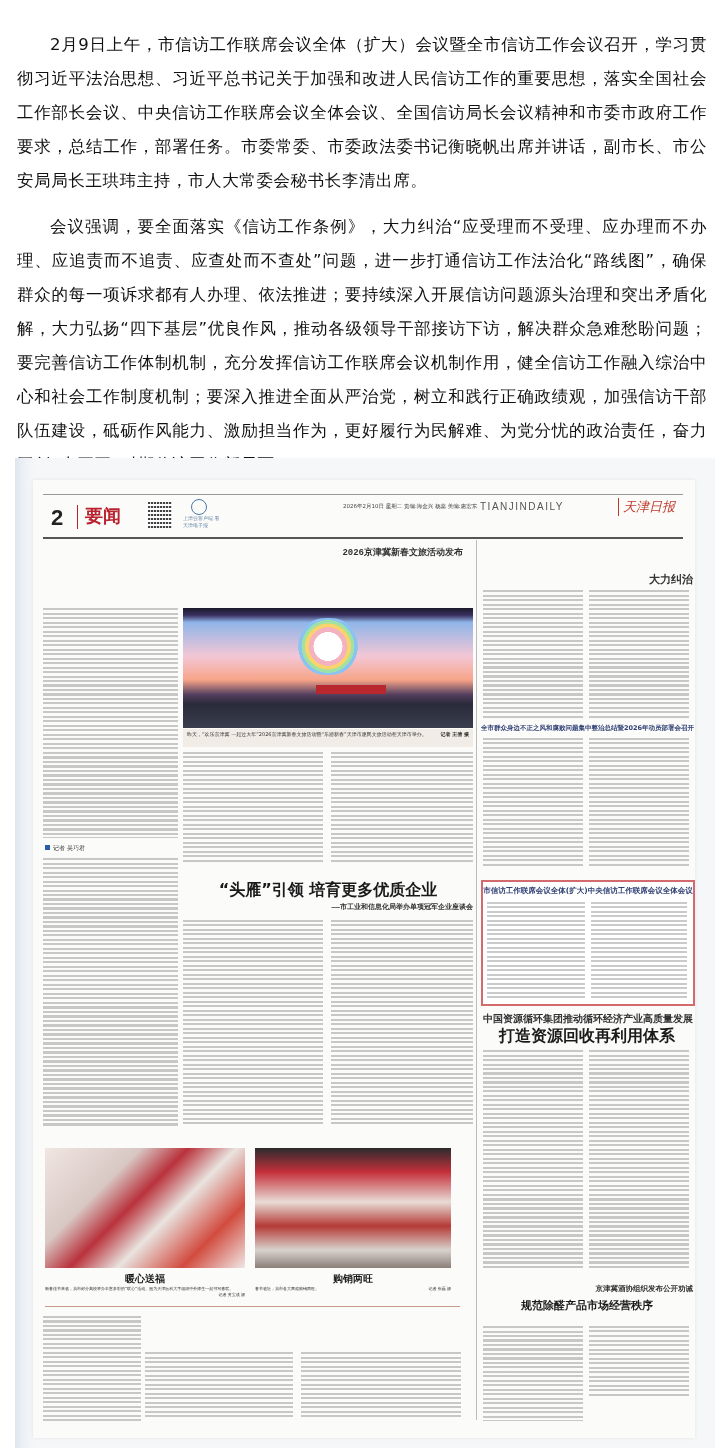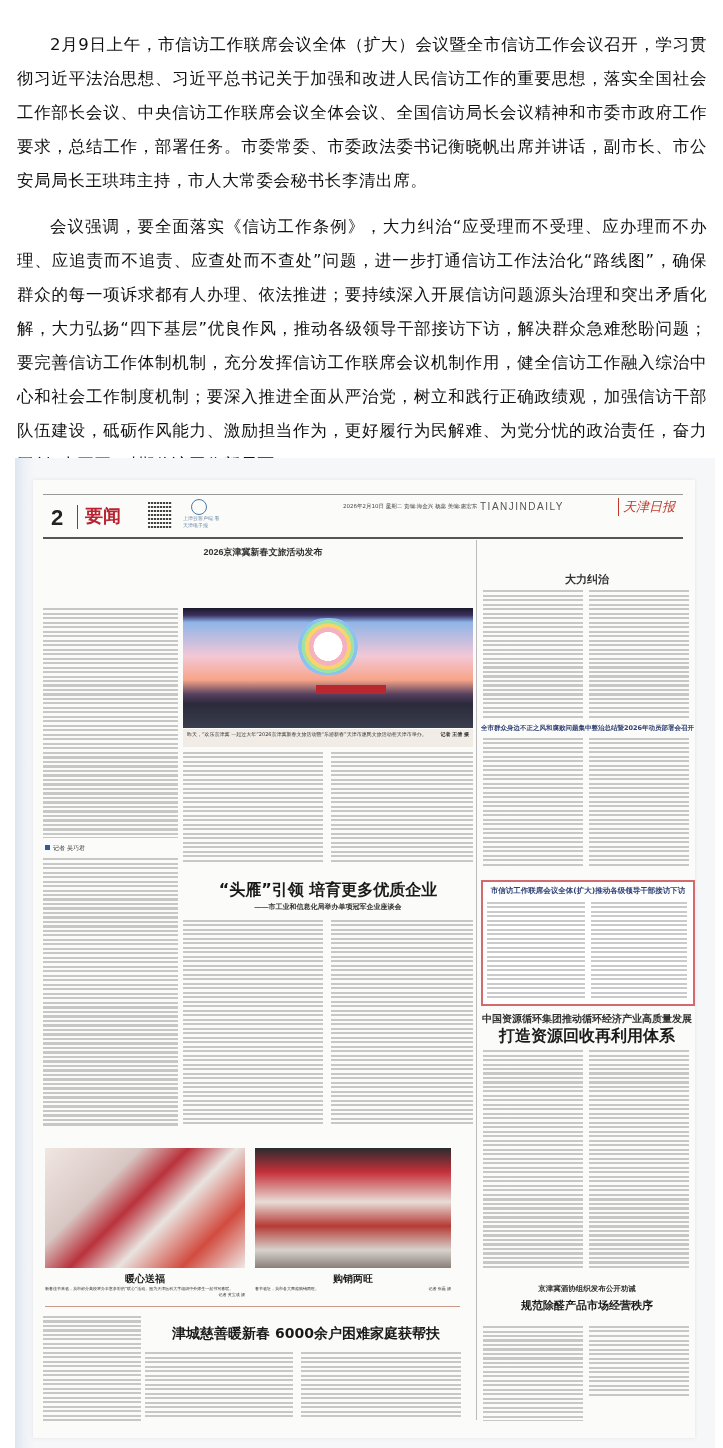--- a/index.html
+++ b/index.html
@@ -12,21 +12,21 @@
   .page-num{position:absolute;left:8px;top:10px;font-size:22px;font-weight:bold;color:#222;font-family:"Liberation Sans",sans-serif;}
   .sec-sep{position:absolute;left:34px;top:10px;width:1px;height:24px;background:#b22;}
   .section{position:absolute;left:42px;top:9px;font-size:18px;color:#b8232f;font-weight:bold;}
   .qr{position:absolute;left:105px;top:5px;width:24px;height:28px;background:repeating-linear-gradient(0deg,#222 0 2px,#fff 2px 4px),#222;opacity:.85;}
   .qr::after{content:"";position:absolute;inset:0;background:repeating-linear-gradient(90deg,transparent 0 2px,rgba(255,255,255,.8) 2px 3px);}
   .logo-c{position:absolute;left:148px;top:4px;width:14px;height:14px;border:1px solid #4a7aa8;border-radius:50%;}
   .logo-t{position:absolute;left:140px;top:20px;font-size:5px;line-height:7px;color:#6a8aa8;width:40px;}
   .dateline{position:absolute;left:300px;top:8px;font-size:5.5px;color:#444;}
   .tjdaily{position:absolute;left:437px;top:6px;font-size:10px;letter-spacing:1.5px;color:#555;font-family:"Liberation Sans",sans-serif;}
   .tj-logo{position:absolute;left:575px;top:3px;font-size:13px;color:#c0392b;font-style:italic;font-family:"DejaVu Serif",serif;border-left:1px solid #c0392b;padding-left:4px;}
-  .kicker{position:absolute;font-family:Liberation Sans, sans-serif;font-weight:bold;color:#333;text-align:center;}
+  .kicker{position:absolute;font-family:Liberation Mono, monospace;font-weight:bold;color:#333;text-align:right;}
   .headline{position:absolute;font-weight:bold;color:#1a1a1a;text-align:center;white-space:nowrap;}
   .txt{position:absolute;background:repeating-linear-gradient(180deg,rgba(80,80,80,.30) 0 2px,transparent 2px 4.5px);}
   .photo{position:absolute;overflow:hidden;}
   .stage{background:linear-gradient(180deg,#1a1a2a 0,#3a3060 6%,#8fb5e8 12%,#f3c7d6 40%,#f7a488 60%,#554060 72%,#2a2a3a 80%,#3a3e4e 100%);}
   .heart{position:absolute;left:37%;top:8%;width:26%;height:48%;border-radius:50%;background:radial-gradient(circle,#fff 0 30%,#f4b1c0 31% 40%,#f9d36c 41% 48%,#9ee2a6 49% 55%,#8ac2f1 56% 62%,transparent 63%);}
   .banner{position:absolute;left:46%;top:64%;width:24%;height:8%;background:#b9282f;}
   .cap{position:absolute;font-size:5px;line-height:8px;color:#333;background:#f1ece6;}
   .boxed{position:absolute;border:2px solid #d36a6e;background:#fff;}
   .photo1{background:linear-gradient(135deg,#f1e6e2 0,#d8c8c4 30%,#b9323c 45%,#e9e3df 60%,#d24b3f 80%,#efe8e6 100%);}
   .photo2{background:linear-gradient(180deg,#2b2b2f 0,#c4303a 20%,#e8dcd6 45%,#b53a35 65%,#d8d2cd 85%,#8b7f78 100%);}
@@ -89,35 +89,34 @@
       <span>新春佳节来临，我市部分高校举办丰富多彩的“暖心”活动。图为天津医科大学组织中外师生一起书写春联。</span>
       <span style="float:right;">记者 黄宝成 摄</span>
     </div>
     <div class="cap" style="left:222px;top:806px;width:196px;height:14px;background:transparent;font-size:4px;line-height:6px;">
       <span>春节临近，我市各大商超购销两旺。</span>
       <span style="float:right;">记者 张磊 摄</span>
     </div>
     <div class="rule" style="left:12px;top:826px;width:415px;background:#c89a8a;"></div>
 
     <div class="txt" style="left:10px;top:836px;width:98px;height:105px;"></div>
-    <div class="headline" style="left:108px;top:845px;width:330px;font-size:14px;">津城慈善暖新春 6000余户困难家庭获帮扶</div>
     <div class="txt" style="left:112px;top:872px;width:148px;height:68px;"></div>
     <div class="txt" style="left:268px;top:872px;width:160px;height:68px;"></div>
 
     <div class="vrule" style="left:443px;top:60px;height:880px;"></div>
     <div class="kicker" style="left:448px;top:92px;width:212px;font-size:11px;">大力纠治</div>
     <div class="txt" style="left:450px;top:110px;width:100px;height:128px;"></div>
     <div class="txt" style="left:556px;top:110px;width:100px;height:128px;"></div>
 
     <div class="headline" style="left:448px;top:244px;width:212px;font-size:6.5px;color:#2e3f73;">全市群众身边不正之风和腐败问题集中整治总结暨2026年动员部署会召开</div>
     <div class="txt" style="left:450px;top:258px;width:100px;height:130px;"></div>
     <div class="txt" style="left:556px;top:258px;width:100px;height:130px;"></div>
 
     <div class="boxed" style="left:448px;top:400px;width:210px;height:122px;">
-      <div class="headline" style="left:0;top:4px;width:210px;font-size:7.5px;color:#2e3f73;">市信访工作联席会议全体(扩大)推动各级领导干部接访下访</div>
+      <div class="headline" style="left:0;top:4px;width:210px;font-size:7.5px;color:#2e3f73;">市信访工作联席会议全体(扩大)中央信访工作联席会议全体会议</div>
       <div class="txt" style="left:4px;top:20px;width:98px;height:98px;"></div>
       <div class="txt" style="left:108px;top:20px;width:96px;height:98px;"></div>
     </div>
 
     <div class="kicker" style="left:448px;top:532px;width:212px;font-size:10px;">中国资源循环集团推动循环经济产业高质量发展</div>
     <div class="headline" style="left:448px;top:546px;width:212px;font-size:16px;">打造资源回收再利用体系</div>
     <div class="txt" style="left:450px;top:570px;width:100px;height:220px;"></div>
     <div class="txt" style="left:556px;top:570px;width:100px;height:220px;"></div>
 
     <div class="kicker" style="left:448px;top:804px;width:212px;font-size:7.5px;">京津冀酒协组织发布公开劝诫</div>

